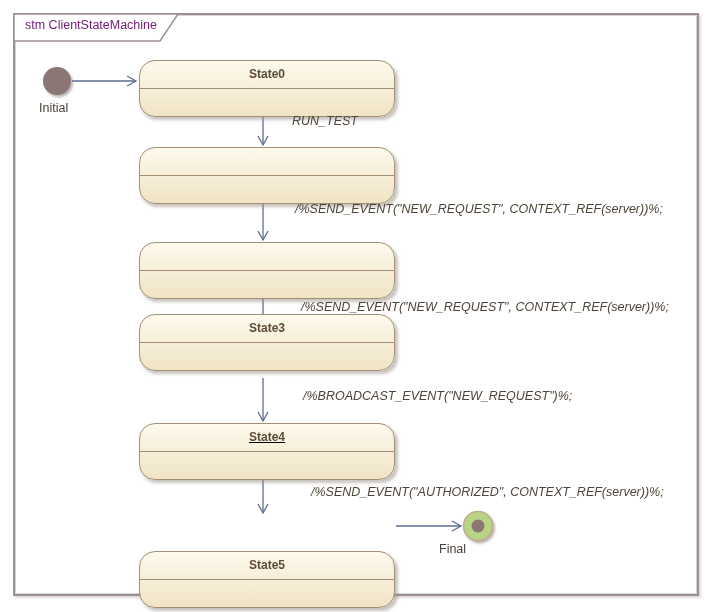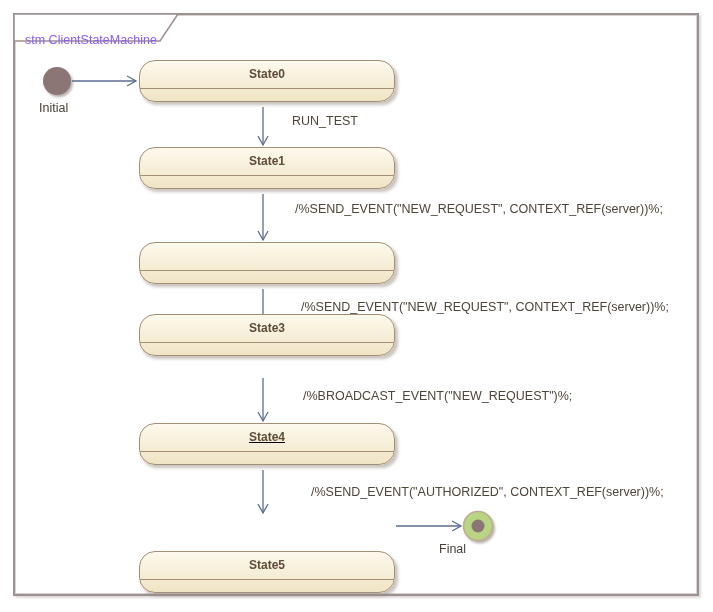--- a/index.html
+++ b/index.html
@@ -7,41 +7,41 @@
     position:relative;width:713px;height:612px;background:#ffffff;overflow:hidden;
     font-family:"Liberation Sans",sans-serif;
   }
   .frame{
     position:absolute;left:13px;top:13px;width:682px;height:579px;
     border:2px solid #9d9090;
     box-shadow:inset 1px 1px 0 #d9d2d2, inset -1px -1px 0 #d9d2d2, 2px 2px 2px rgba(160,150,150,.35);
     background:transparent;
   }
   .frame-tab-label{
-    position:absolute;left:25px;top:33px;font-size:12.5px;color:#8b5cf6;white-space:nowrap;
+    position:absolute;left:25px;top:18px;font-size:12.5px;color:#701a75;white-space:nowrap;
   }
   .connectors{position:absolute;left:0;top:0;width:713px;height:612px;}
   .state{
-    position:absolute;left:139px;width:256px;height:42px;
+    position:absolute;left:139px;width:256px;height:57px;
     border:1.5px solid #a28f76;border-radius:16px;box-sizing:border-box;
     background:linear-gradient(#fdf9ec, #f0e4c5);
     box-shadow:2.5px 3px 3px rgba(150,140,130,.5);
   }
   .state-title{
     display:block;text-align:center;padding-top:6px;
     font-size:12px;font-weight:bold;color:#5e4b38;
   }
   .state-divider{
     position:absolute;left:0;right:0;top:27px;border-top:1px solid #a28f76;
   }
   .node-label{
     position:absolute;font-size:12.5px;color:#484038;white-space:nowrap;
   }
   .edge-label{
-    position:absolute;font-size:12.5px;color:#4e4539;white-space:nowrap;
+    position:absolute;font-size:12.5px;color:#4e4539;white-space:nowrap;font-style:italic;
   }
 </style>
 </head>
 <body>
 
 <div class="canvas">
 
   <div class="frame"></div>
 
   <svg class="connectors" width="713" height="612" viewBox="0 0 713 612">
@@ -72,21 +72,20 @@
     </g>
   </svg>
 
   <span class="frame-tab-label">stm ClientStateMachine</span>
 
   <div class="state" style="top:60px;">
     <span class="state-title">State0</span>
     <div class="state-divider"></div>
   </div>
   <div class="state" style="top:147px;">
-    <span class="state-title">State1</span>
     <div class="state-divider"></div>
   </div>
   <div class="state" style="top:242px;">
     <div class="state-divider"></div>
   </div>
   <div class="state" style="top:314px;">
     <span class="state-title">State3</span>
     <div class="state-divider"></div>
   </div>
   <div class="state" style="top:423px;text-decoration:underline;">

